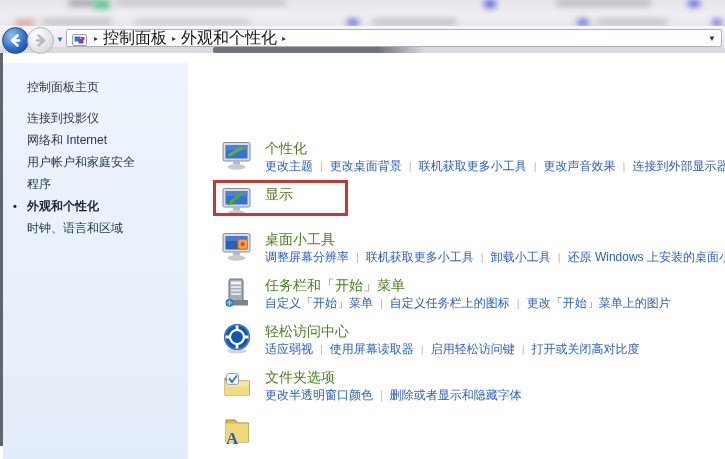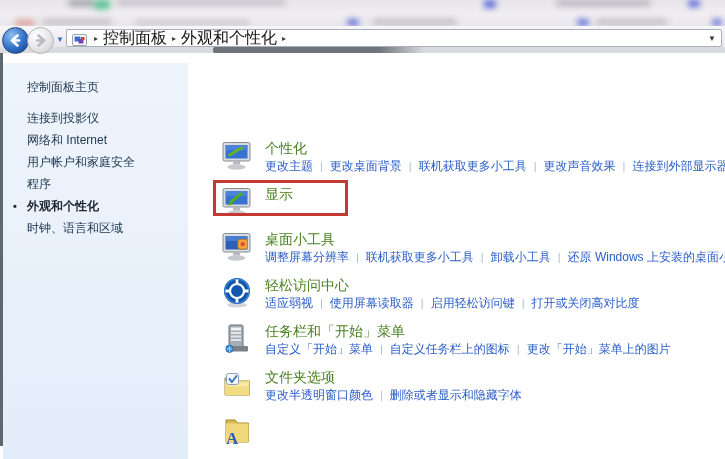--- a/index.html
+++ b/index.html
@@ -214,57 +214,57 @@
     <div class="section-body">
       <a class="section-title">桌面小工具</a>
       <div class="links"><a class="task-link">调整屏幕分辨率</a><span class="sep">|</span><a class="task-link">联机获取更多小工具</a><span class="sep">|</span><a class="task-link">卸载小工具</a><span class="sep">|</span><a class="task-link">还原 Windows 上安装的桌面小工具</a></div>
     </div>
   </div>
 
   <div class="section">
 
     <div class="section-icon">
             <svg width="34" height="34" viewBox="0 0 34 34">
-              <ellipse cx="17" cy="29" rx="10" ry="2.5" fill="#d2d5d9"></ellipse>
-              <circle cx="17" cy="15" r="13" fill="#1356ae"></circle>
-              <circle cx="17" cy="15" r="12" fill="none" stroke="#3f7fd2" stroke-width="1.5"></circle>
-              <circle cx="17" cy="15" r="7" fill="none" stroke="#fff" stroke-width="2.2"></circle>
-              <path d="M17 3.5 V9 M17 21 V26.5 M5.5 15 H11 M23 15 H28.5" stroke="#fff" stroke-width="2.8"></path>
-            </svg>
-          </div>
-    <div class="section-body">
-      <a class="section-title">轻松访问中心</a>
-      <div class="links"><a class="task-link">适应弱视</a><span class="sep">|</span><a class="task-link">使用屏幕读取器</a><span class="sep">|</span><a class="task-link">启用轻松访问键</a><span class="sep">|</span><a class="task-link">打开或关闭高对比度</a></div>
-    </div>
-  </div>
-
-  <div class="section">
-
-    <div class="section-icon">
-            <svg width="34" height="34" viewBox="0 0 34 34">
               <rect x="9" y="3" width="14" height="23" rx="1.5" fill="#a7adb5" stroke="#6d737b"></rect>
               <rect x="11" y="5.5" width="10" height="3" fill="#f2f3f5"></rect>
               <rect x="11" y="10" width="10" height="2" fill="#e4e6e9"></rect>
               <rect x="11" y="13.5" width="10" height="2" fill="#e4e6e9"></rect>
               <rect x="11" y="17" width="10" height="2" fill="#e4e6e9"></rect>
               <rect x="6" y="24" width="22" height="5.5" rx="1" fill="#7b828b"></rect>
               <circle cx="9.5" cy="26.8" r="3.6" fill="#3f8edb" stroke="#2a6aa8"></circle>
               <path d="M6.5 26.8 h6 M9.5 23.5 v6.5" stroke="#bfe0f5" stroke-width="0.8" fill="none"></path>
             </svg>
           </div>
     <div class="section-body">
       <a class="section-title">任务栏和「开始」菜单</a>
       <div class="links"><a class="task-link">自定义「开始」菜单</a><span class="sep">|</span><a class="task-link">自定义任务栏上的图标</a><span class="sep">|</span><a class="task-link">更改「开始」菜单上的图片</a></div>
     </div>
   </div>
 
   <div class="section">
 
     <div class="section-icon">
             <svg width="34" height="34" viewBox="0 0 34 34">
+              <ellipse cx="17" cy="29" rx="10" ry="2.5" fill="#d2d5d9"></ellipse>
+              <circle cx="17" cy="15" r="13" fill="#1356ae"></circle>
+              <circle cx="17" cy="15" r="12" fill="none" stroke="#3f7fd2" stroke-width="1.5"></circle>
+              <circle cx="17" cy="15" r="7" fill="none" stroke="#fff" stroke-width="2.2"></circle>
+              <path d="M17 3.5 V9 M17 21 V26.5 M5.5 15 H11 M23 15 H28.5" stroke="#fff" stroke-width="2.8"></path>
+            </svg>
+          </div>
+    <div class="section-body">
+      <a class="section-title">轻松访问中心</a>
+      <div class="links"><a class="task-link">适应弱视</a><span class="sep">|</span><a class="task-link">使用屏幕读取器</a><span class="sep">|</span><a class="task-link">启用轻松访问键</a><span class="sep">|</span><a class="task-link">打开或关闭高对比度</a></div>
+    </div>
+  </div>
+
+  <div class="section">
+
+    <div class="section-icon">
+            <svg width="34" height="34" viewBox="0 0 34 34">
               <path d="M5 10 h9 l2.5 3 h13 v14 h-24.5 z" fill="#d9b850" stroke="#a8852c"></path>
               <path d="M5 13.5 h24.5 v13.5 h-24.5 z" fill="#f1dc82"></path>
               <path d="M5 13.5 h24.5 l-2 5 h-20.5 z" fill="#f7e9a5"></path>
               <rect x="6.5" y="5.5" width="12" height="11" rx="2" fill="#f5f8fb" stroke="#8ba1b6"></rect>
               <path d="M9.5 11 l2.5 3 l4.5 -6" stroke="#3f74c9" stroke-width="2" fill="none" stroke-linecap="round" stroke-linejoin="round"></path>
             </svg>
           </div>
     <div class="section-body">
       <a class="section-title">文件夹选项</a>
       <div class="links"><a class="task-link">更改半透明窗口颜色</a><span class="sep">|</span><a class="task-link">删除或者显示和隐藏字体</a></div>

